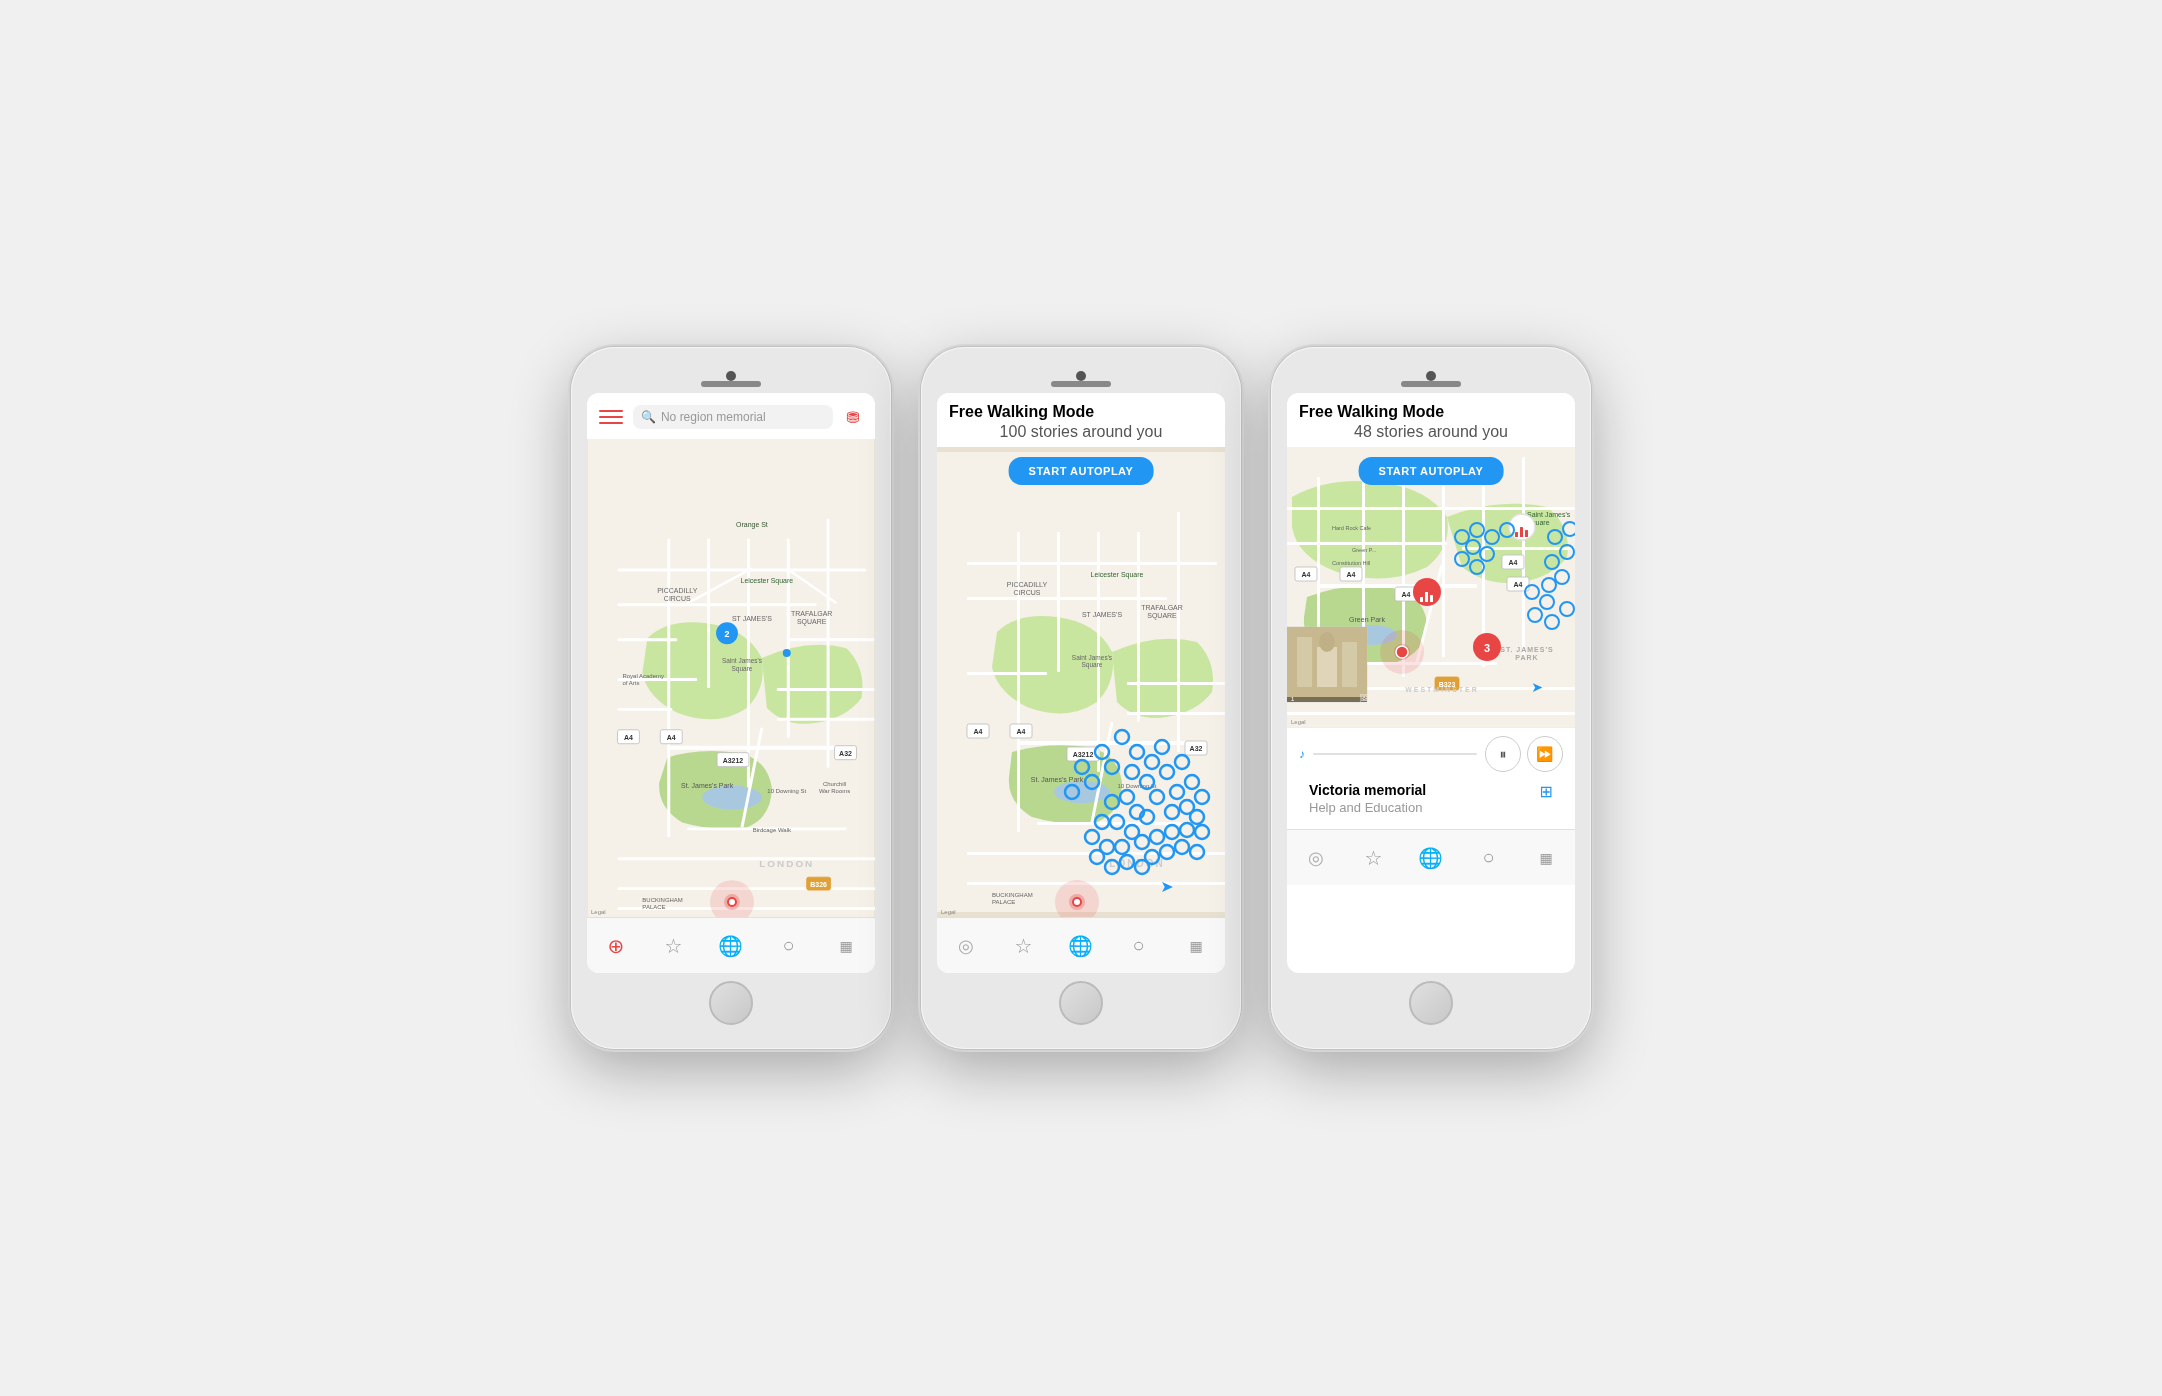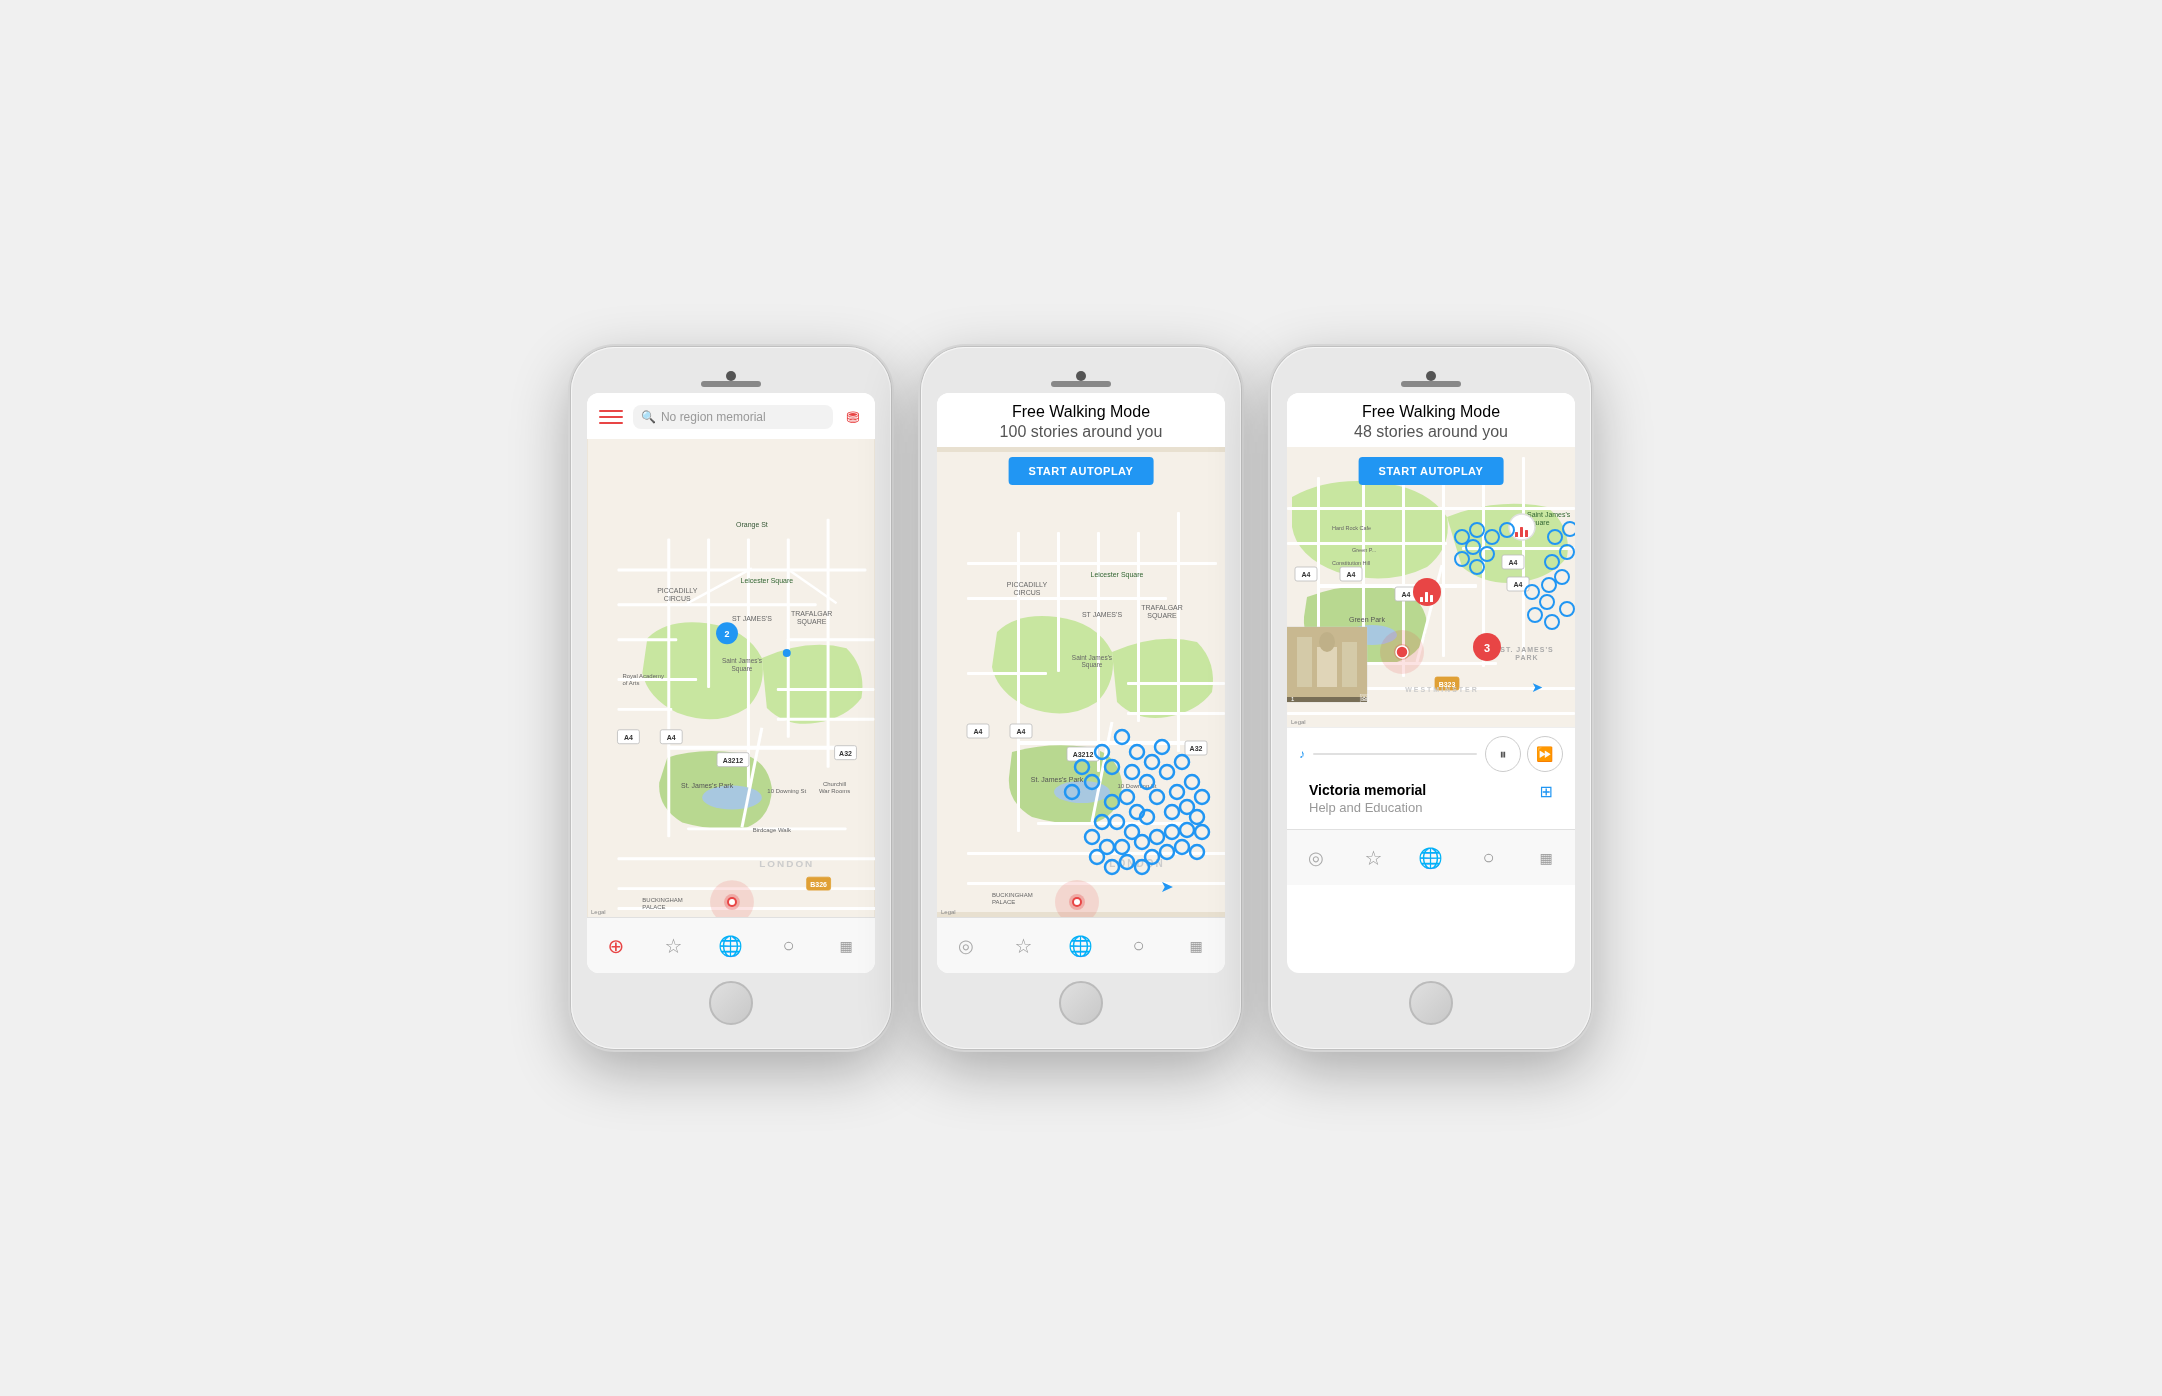--- a/index.html
+++ b/index.html
@@ -90,22 +90,22 @@
 
     
     .screen-header {
       padding: 10px 12px 6px;
       background: #fff;
       z-index: 10;
     }
 
     .screen-title {
       font-size: 16px;
-      font-weight: 400;
-      text-align: center;
+      font-weight: 700;
+      text-align: left;
       color: #000;
     }
 
     .screen-subtitle {
       font-size: 16px;
       text-align: center;
       color: #555;
       margin-top: 2px;
     }
 
@@ -181,21 +181,21 @@
     .autoplay-btn {
       position: absolute;
       top: 10px;
       left: 50%;
       transform: translateX(-50%);
       background: #2196f3;
       color: #fff;
       font-size: 11px;
       font-weight: 700;
       padding: 8px 20px;
-      border-radius: 4px;
+      border-radius: 13px;
       letter-spacing: 0.5px;
       z-index: 10;
       white-space: nowrap;
     }
 
     
     .bottom-nav {
       display: flex;
       justify-content: space-around;
       align-items: center;

